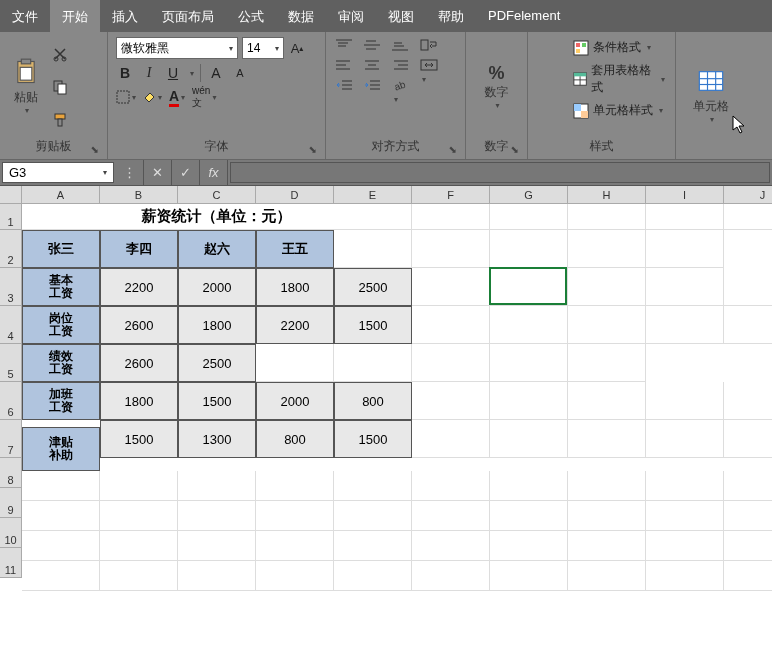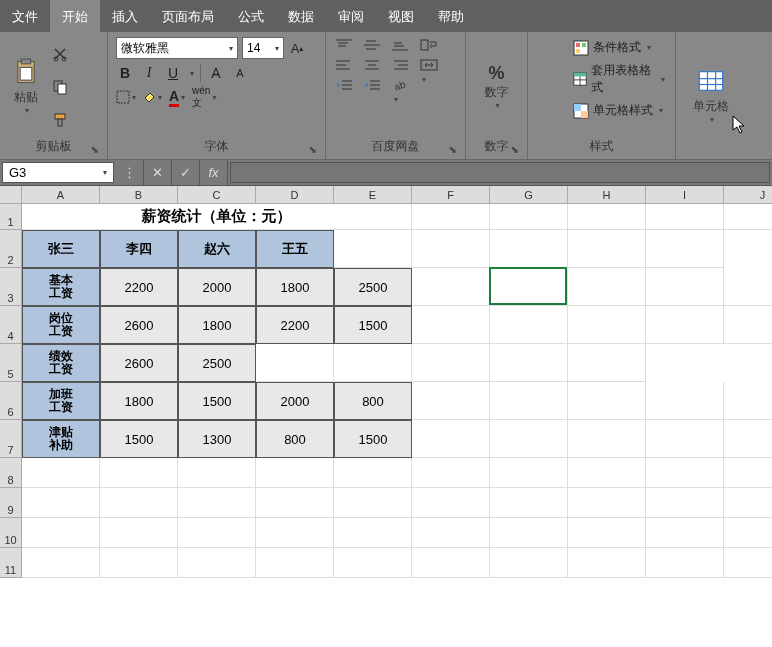--- a/index.html
+++ b/index.html
@@ -72,20 +72,21 @@
 <div class="menubar" id="menubar">
     <div class="menu-item">文件</div>
     <div class="menu-item active">开始</div>
     <div class="menu-item">插入</div>
     <div class="menu-item">页面布局</div>
     <div class="menu-item">公式</div>
     <div class="menu-item">数据</div>
     <div class="menu-item">审阅</div>
     <div class="menu-item">视图</div>
     <div class="menu-item">帮助</div>
+    <div class="menu-item">PDFelement</div>
   </div>
 
 <div class="ribbon">
 
   <div class="ribbon-group" style="width:108px">
     <div class="ribbon-group-body">
       <div class="big-btn">
         <svg class="icon" viewBox="0 0 24 24">
             <rect x="5" y="3" width="14" height="18" fill="#d9b36c" stroke="#555"></rect>
             <rect x="8" y="1" width="8" height="4" fill="#888" stroke="#555"></rect>
@@ -240,21 +241,21 @@
                 <line x1="6" y1="10" x2="16" y2="10" stroke="#333"></line>
                 <path d="M1 6 l3 0 M4 6 l-2 -2 M4 6 l-2 2" stroke="#37c" fill="none"></path>
               </svg>
             </div>
           <div class="align-btn"><svg width="16" height="12">
                 <text x="2" y="10" font-size="10" transform="rotate(-20 8 6)" fill="#333">ab</text>
               </svg><span class="dd">▾</span></div>
         </div>
       </div>
     </div>
-    <div class="ribbon-group-label"><span>百度网盘</span><span class="launcher">⬊</span></div>
+    <div class="ribbon-group-label"><span>对齐方式</span><span class="launcher">⬊</span></div>
   </div>
 
   <div class="ribbon-group" style="width:62px">
     <div class="ribbon-group-body" style="justify-content:center">
       <div class="big-btn">
         <span style="font-size:18px;font-weight:bold">%</span>
         <span>数字</span>
         <span class="dd">▾</span>
       </div>
     </div>
@@ -427,21 +428,21 @@
         <div class="cell data-cell" style="width: 78px; height: 38px;">1500</div>
         <div class="cell data-cell" style="width: 78px; height: 38px;">2000</div>
         <div class="cell data-cell" style="width: 78px; height: 38px;">800</div>
         <div class="cell" style="width: 78px; height: 38px;"></div>
         <div class="cell" style="width: 78px; height: 38px;"></div>
         <div class="cell" style="width: 78px; height: 38px;"></div>
         <div class="cell" style="width: 78px; height: 38px;"></div>
         <div class="cell" style="width: 78px; height: 38px;"></div>
       </div>
       <div class="grid-row">
-        <div class="cell rowhdr-cell" style="width: 78px; height: 38px;">
+        <div class="cell rowhdr-cell" style="width: 78px; height: 44px; margin-top: 7px;">
           <span>津贴</span>
           <span>补助</span>
         </div>
         <div class="cell data-cell" style="width: 78px; height: 38px;">1500</div>
         <div class="cell data-cell" style="width: 78px; height: 38px;">1300</div>
         <div class="cell data-cell" style="width: 78px; height: 38px;">800</div>
         <div class="cell data-cell" style="width: 78px; height: 38px;">1500</div>
         <div class="cell" style="width: 78px; height: 38px;"></div>
         <div class="cell" style="width: 78px; height: 38px;"></div>
         <div class="cell" style="width: 78px; height: 38px;"></div>

